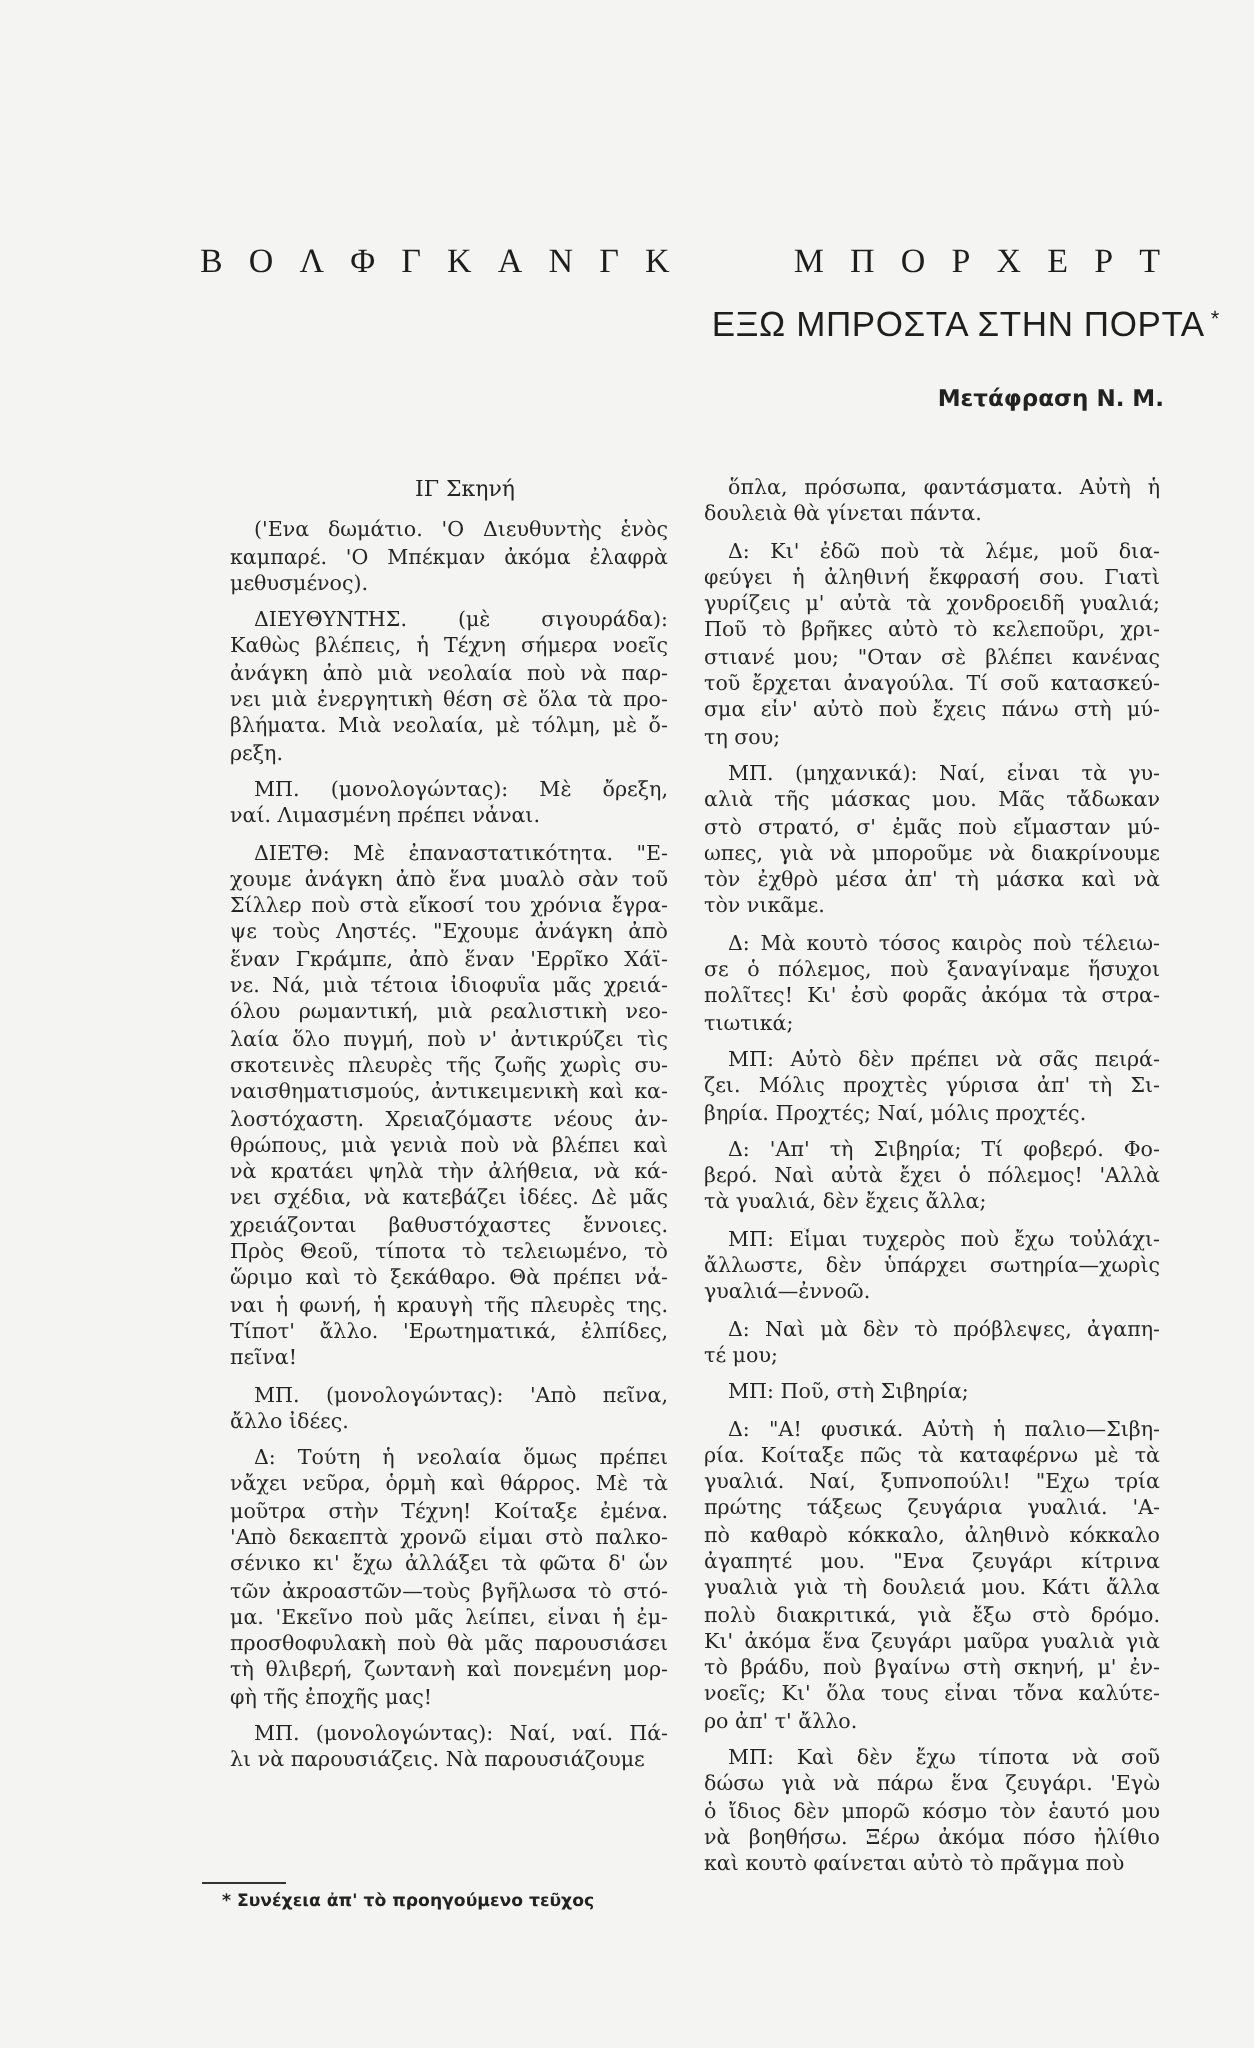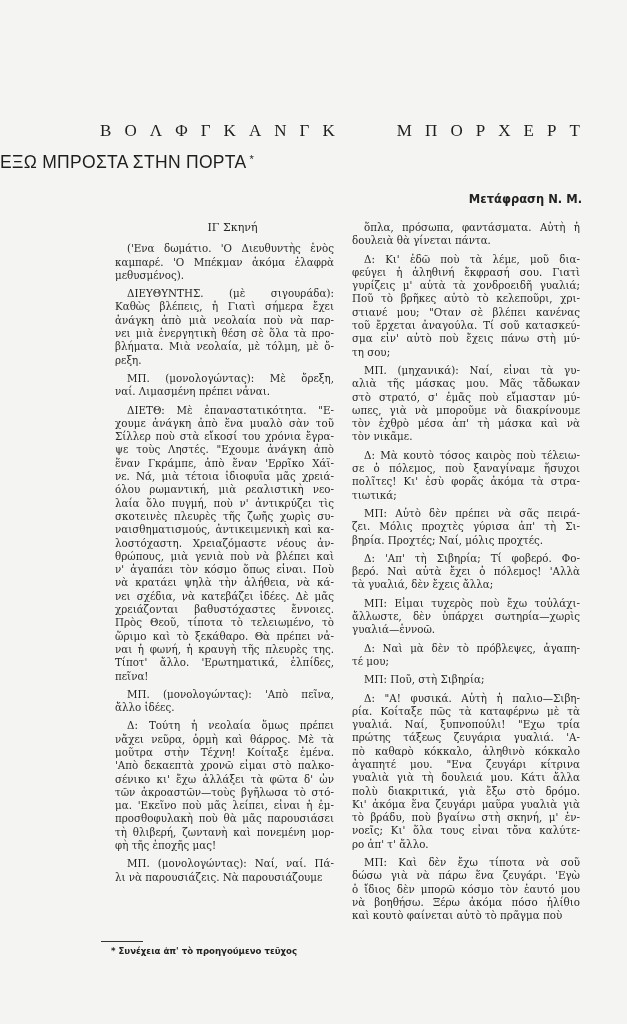--- a/index.html
+++ b/index.html
@@ -13,31 +13,31 @@
   .page { position: absolute; left: 0; top: 0; width: 627px; height: 1024px; }
   .author {
     position: absolute; left: 100px; top: 121px; width: 480px;
     display: flex; justify-content: space-between;
     font-family: "Liberation Serif", serif; font-size: 17px; letter-spacing: 0;
     color: #1e1e1e;
   }
   .author span { display: inline-block; }
   .author .gap { width: 36px; }
   .title {
-    position: absolute; left: 0; top: 152px; width: 610px; text-align: left;
+    position: absolute; left: 0; top: 152px; width: 610px; text-align: right;
     font-family: "Liberation Sans", sans-serif; font-size: 17.5px; color: #1e1e1e;
     letter-spacing: 0.3px;
   }
   .title .star { font-size: 11px; vertical-align: 5px; margin-left: 3px; }
   .translator {
     position: absolute; right: 45px; top: 192px;
     font-family: "DejaVu Sans", sans-serif; font-size: 11.5px; font-weight: bold; color: #222;
   }
   .col {
-    position: absolute; top: 221px;
+    position: absolute; top: 238px;
     font-size: 10.3px; line-height: 13.3px;
     font-family: "DejaVu Serif", serif; color: #262626;
   }
   .col.left { left: 101px; width: 233px; }
   .col.right { left: 338px; width: 242px; }
   .scene { text-align: center; margin: 0 0 8px 0; font-size: 11px; padding-left: 30px; }
   .para { margin: 0; text-align: justify; text-indent: 14px; }
   .para.gap-before { margin-top: 5px; }
   .line { display: block; white-space: nowrap; overflow: hidden; text-align: justify; text-align-last: justify; }
   .line.last { text-align-last: left; }
@@ -84,21 +84,21 @@
   <div class="col left">
     <div class="scene">ΙΓ Σκηνή</div>
     <div id="left-paras">
         <div class="para">
           <span class="line" style="padding-left: 12px;">('Ενα δωμάτιο. 'Ο Διευθυντὴς ἑνὸς</span>
           <span class="line">καμπαρέ. 'Ο Μπέκμαν ἀκόμα ἐλαφρὰ</span>
           <span class="line last">μεθυσμένος).</span>
         </div>
         <div class="para gap-before">
           <span class="line" style="padding-left: 12px;">ΔΙΕΥΘΥΝΤΗΣ. (μὲ σιγουράδα):</span>
-          <span class="line">Καθὼς βλέπεις, ἡ Γιατὶ σήμερα ἔχει</span>
+          <span class="line">Καθὼς βλέπεις, ἡ Τέχνη σήμερα νοεῖς</span>
           <span class="line">ἀνάγκη ἀπὸ μιὰ νεολαία ποὺ νὰ παρ-</span>
           <span class="line">νει μιὰ ἐνεργητικὴ θέση σὲ ὅλα τὰ προ-</span>
           <span class="line">βλήματα. Μιὰ νεολαία, μὲ τόλμη, μὲ ὄ-</span>
           <span class="line last">ρεξη.</span>
         </div>
         <div class="para gap-before">
           <span class="line" style="padding-left: 12px;">ΜΠ. (μονολογώντας): Μὲ ὄρεξη,</span>
           <span class="line last">ναί. Λιμασμένη πρέπει νἆναι.</span>
         </div>
         <div class="para gap-before">
@@ -107,21 +107,20 @@
           <span class="line">Σίλλερ ποὺ στὰ εἴκοσί του χρόνια ἔγρα-</span>
           <span class="line">ψε τοὺς Ληστές. "Εχουμε ἀνάγκη ἀπὸ</span>
           <span class="line">ἕναν Γκράμπε, ἀπὸ ἕναν 'Ερρῖκο Χάϊ-</span>
           <span class="line">νε. Νά, μιὰ τέτοια ἰδιοφυΐα μᾶς χρειά-</span>
           <span class="line">όλου ρωμαντική, μιὰ ρεαλιστικὴ νεο-</span>
           <span class="line">λαία ὅλο πυγμή, ποὺ ν' ἀντικρύζει τὶς</span>
           <span class="line">σκοτεινὲς πλευρὲς τῆς ζωῆς χωρὶς συ-</span>
           <span class="line">ναισθηματισμούς, ἀντικειμενικὴ καὶ κα-</span>
           <span class="line">λοστόχαστη. Χρειαζόμαστε νέους ἀν-</span>
           <span class="line">θρώπους, μιὰ γενιὰ ποὺ νὰ βλέπει καὶ</span>
-          <span class="line">ν' ἀγαπάει τὸν κόσμο ὅπως εἶναι. Ποὺ</span>
           <span class="line">νὰ κρατάει ψηλὰ τὴν ἀλήθεια, νὰ κά-</span>
           <span class="line">νει σχέδια, νὰ κατεβάζει ἰδέες. Δὲ μᾶς</span>
           <span class="line">χρειάζονται βαθυστόχαστες ἔννοιες.</span>
           <span class="line">Πρὸς Θεοῦ, τίποτα τὸ τελειωμένο, τὸ</span>
           <span class="line">ὥριμο καὶ τὸ ξεκάθαρο. Θὰ πρέπει νἆ-</span>
           <span class="line">ναι ἡ φωνή, ἡ κραυγὴ τῆς πλευρὲς της.</span>
           <span class="line">Τίποτ' ἄλλο. 'Ερωτηματικά, ἐλπίδες,</span>
           <span class="line last">πεῖνα!</span>
         </div>
         <div class="para gap-before">

